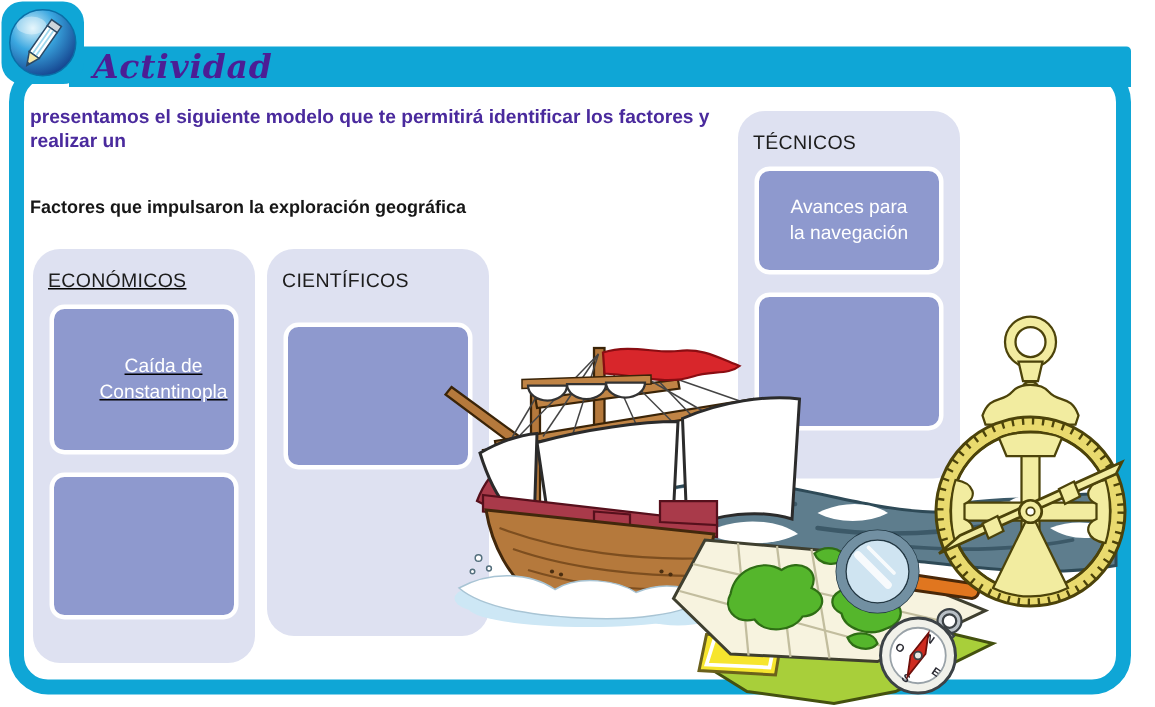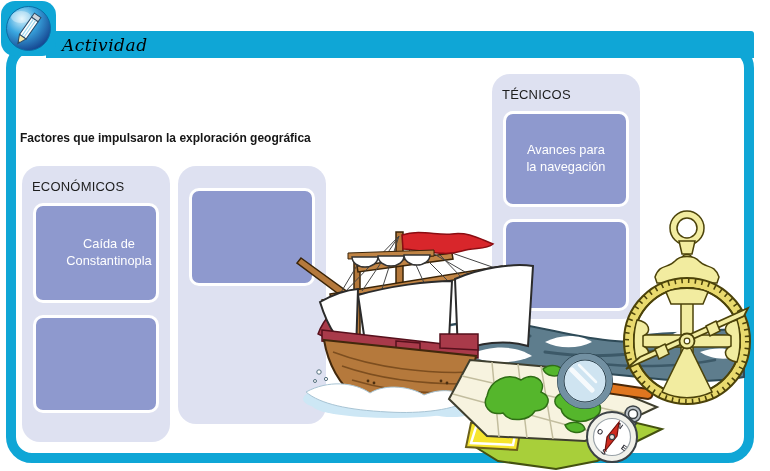--- a/index.html
+++ b/index.html
@@ -12,56 +12,56 @@
     position:absolute;left:6px;top:42px;width:748px;height:421px;
     box-sizing:border-box;border:10px solid var(--accent);
     border-radius:26px;background:var(--panel_bg);z-index:0;
   }
   .header-bar{
     position:absolute;left:46px;top:31px;width:708px;height:27px;
     background:var(--accent);z-index:2;display:flex;align-items:center;
     border-radius:0 3px 0 0;
   }
   .header-title{
-    color:#000000;font-family:"DejaVu Serif", serif;font-style:italic;
-    font-weight:normal;font-size:17px;padding-left:16px;letter-spacing:.5px;
+    color:#4c1d95;font-family:"DejaVu Serif", serif;font-style:italic;
+    font-weight:bold;font-size:22px;padding-left:16px;letter-spacing:.5px;
   }
   .icon-tile{
     position:absolute;left:1px;top:1px;width:55px;height:55px;
     background:var(--accent);border-radius:14px;z-index:4;
   }
   .intro{
     position:absolute;left:20px;top:70px;width:472px;z-index:1;
     color:var(--intro_text);font-weight:bold;font-size:12.8px;line-height:15.6px;
   }
   .intro span{display:block;}
   .section-title{
     position:absolute;left:20px;top:131px;z-index:1;
     color:var(--heading_text);font-weight:bold;font-size:12px;
   }
   .column{
     position:absolute;background:var(--column_bg);border-radius:18px;
     box-sizing:border-box;padding:10px 10px 12px;z-index:1;
   }
-  .col-econ{left:22px;top:166px;width:148px;height:276px;}
+  .col-econ{left:22px;top:166px;width:148px;height:276px;text-decoration:underline;}
   .col-cien{left:178px;top:166px;width:148px;height:258px;}
   .col-tecn{left:492px;top:74px;width:148px;height:245px;}
   .col-title{
     font-size:13px;color:#1d1d1d;padding:3px 0 9px;
     letter-spacing:.2px;
   }
   .factor-box{
     background:var(--box_bg);border:3px solid var(--box_border);border-radius:10px;
     color:var(--box_text);font-size:12.8px;line-height:1.3;
     display:flex;align-items:center;justify-content:center;text-align:center;
     white-space:pre-line;box-sizing:border-box;margin:0 1px;
   }
   .col-econ .b1,.col-cien .b1{height:100px;padding-left:26px;}
   .col-econ .b2,.col-cien .b2{height:98px;margin-top:12px;}
-  .col-tecn .b1{height:96px;}
+  .col-tecn .b1{height:72px;}
   .col-tecn .b2{height:92px;margin-top:12px;}
   .illustration{position:absolute;left:0;top:0;z-index:3;pointer-events:none;}
 </style>
 </head>
 <body>
 
 <div class="panel"></div>
 
 <div class="header-bar">
   <span class="header-title">Actividad</span>
@@ -83,32 +83,34 @@
       <rect x="23.5" y="16.5" width="8" height="21" fill="#ffffff" stroke="#2c4a66" stroke-width="1"></rect>
       <line x1="26.2" y1="17" x2="26.2" y2="37" stroke="#9fd8ee" stroke-width="1.2"></line>
       <line x1="28.8" y1="17" x2="28.8" y2="37" stroke="#9fd8ee" stroke-width="1.2"></line>
       <path d="M23.5,37.5 L31.5,37.5 L27.5,46 Z" fill="#f7e9a8" stroke="#2c4a66" stroke-width="1"></path>
       <path d="M26.3,43.5 L28.7,43.5 L27.5,46 Z" fill="#2c4a66"></path>
     </g>
   </svg>
 </div>
 
 <div class="intro">
+  <span>presentamos el siguiente modelo que te permitirá identificar los factores y realizar un</span>
 </div>
 
 <div class="section-title">Factores que impulsaron la exploración geográfica</div>
 
 <div class="column col-econ">
   <div class="col-title">ECONÓMICOS</div>
   <div class="factor-box b1">Caída de
 Constantinopla</div>
   <div class="factor-box b2"></div>
 </div>
 
 <div class="column col-cien">
+  <div class="col-title">CIENTÍFICOS</div>
   <div class="factor-box b2"></div>
 </div>
 
 <div class="column col-tecn">
   <div class="col-title">TÉCNICOS</div>
   <div class="factor-box b1">Avances para
 la navegación</div>
   <div class="factor-box b2"></div>
 </div>
 

